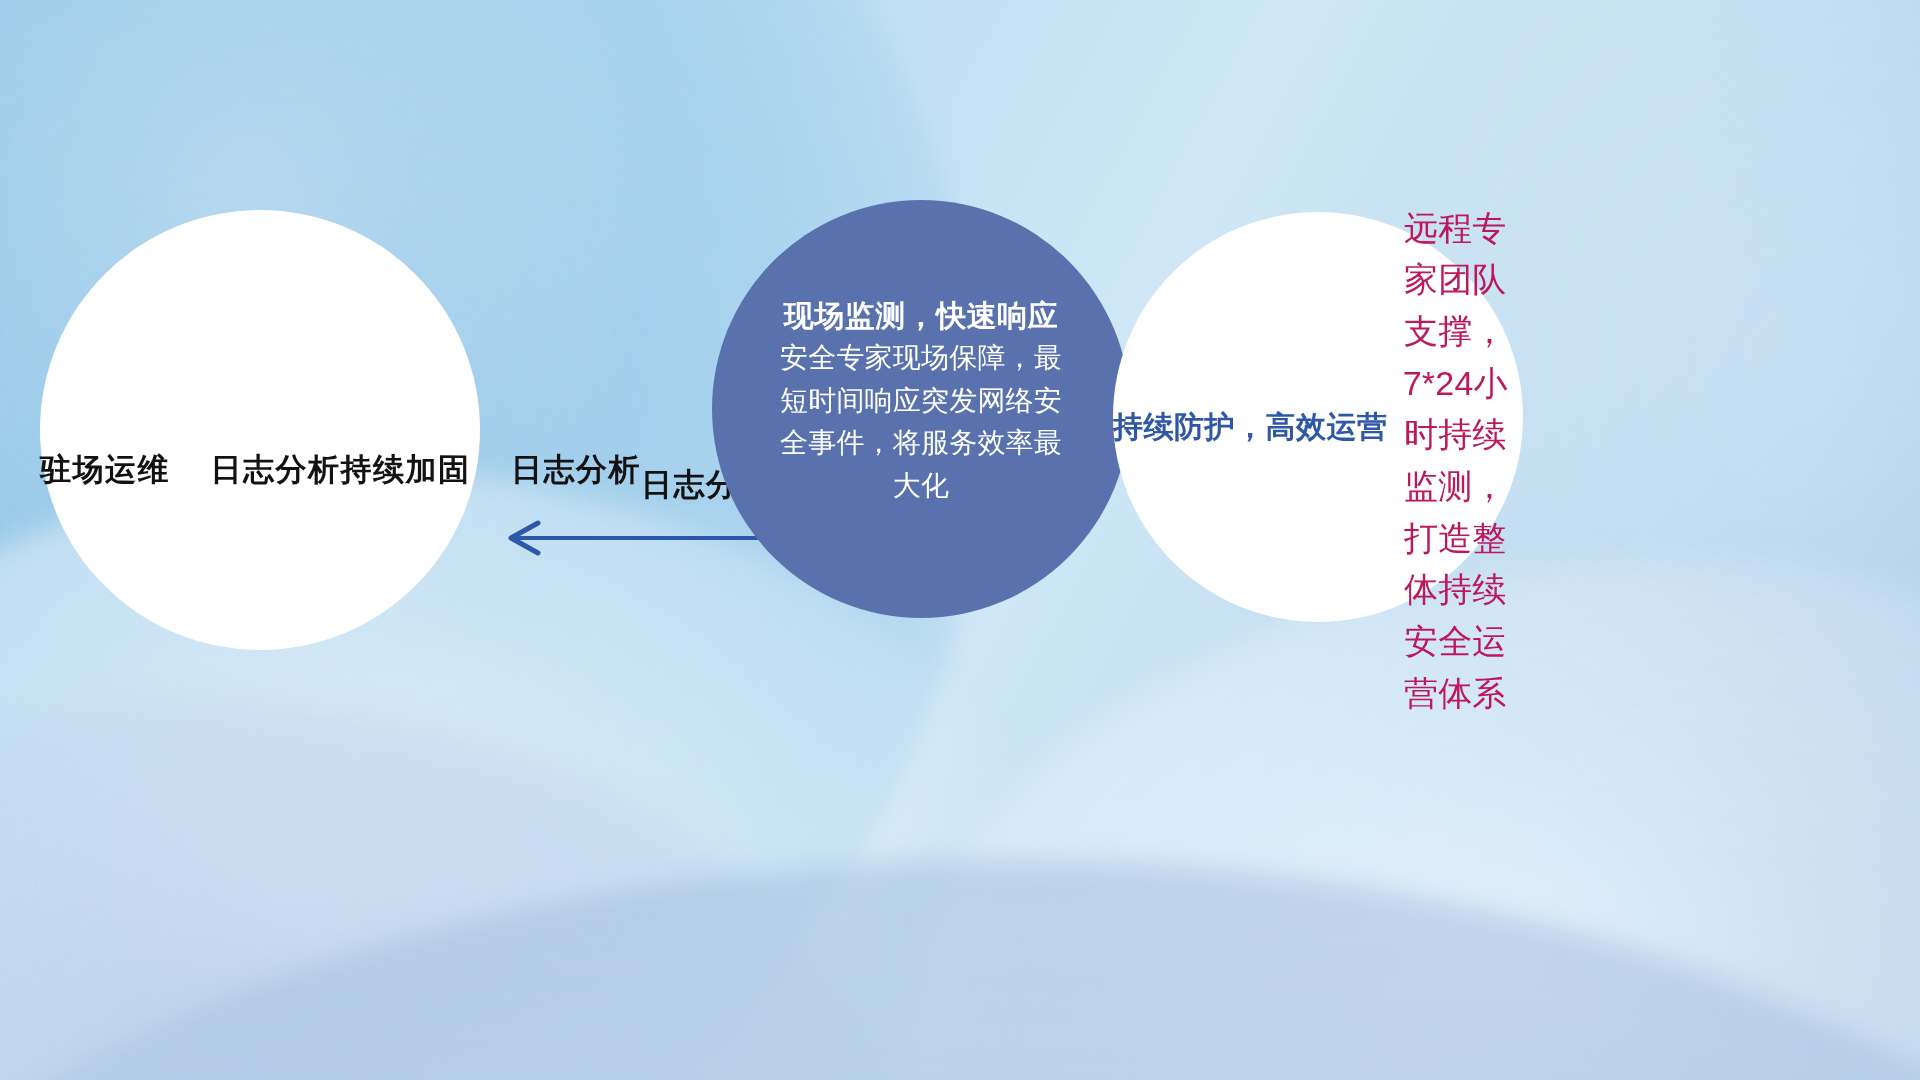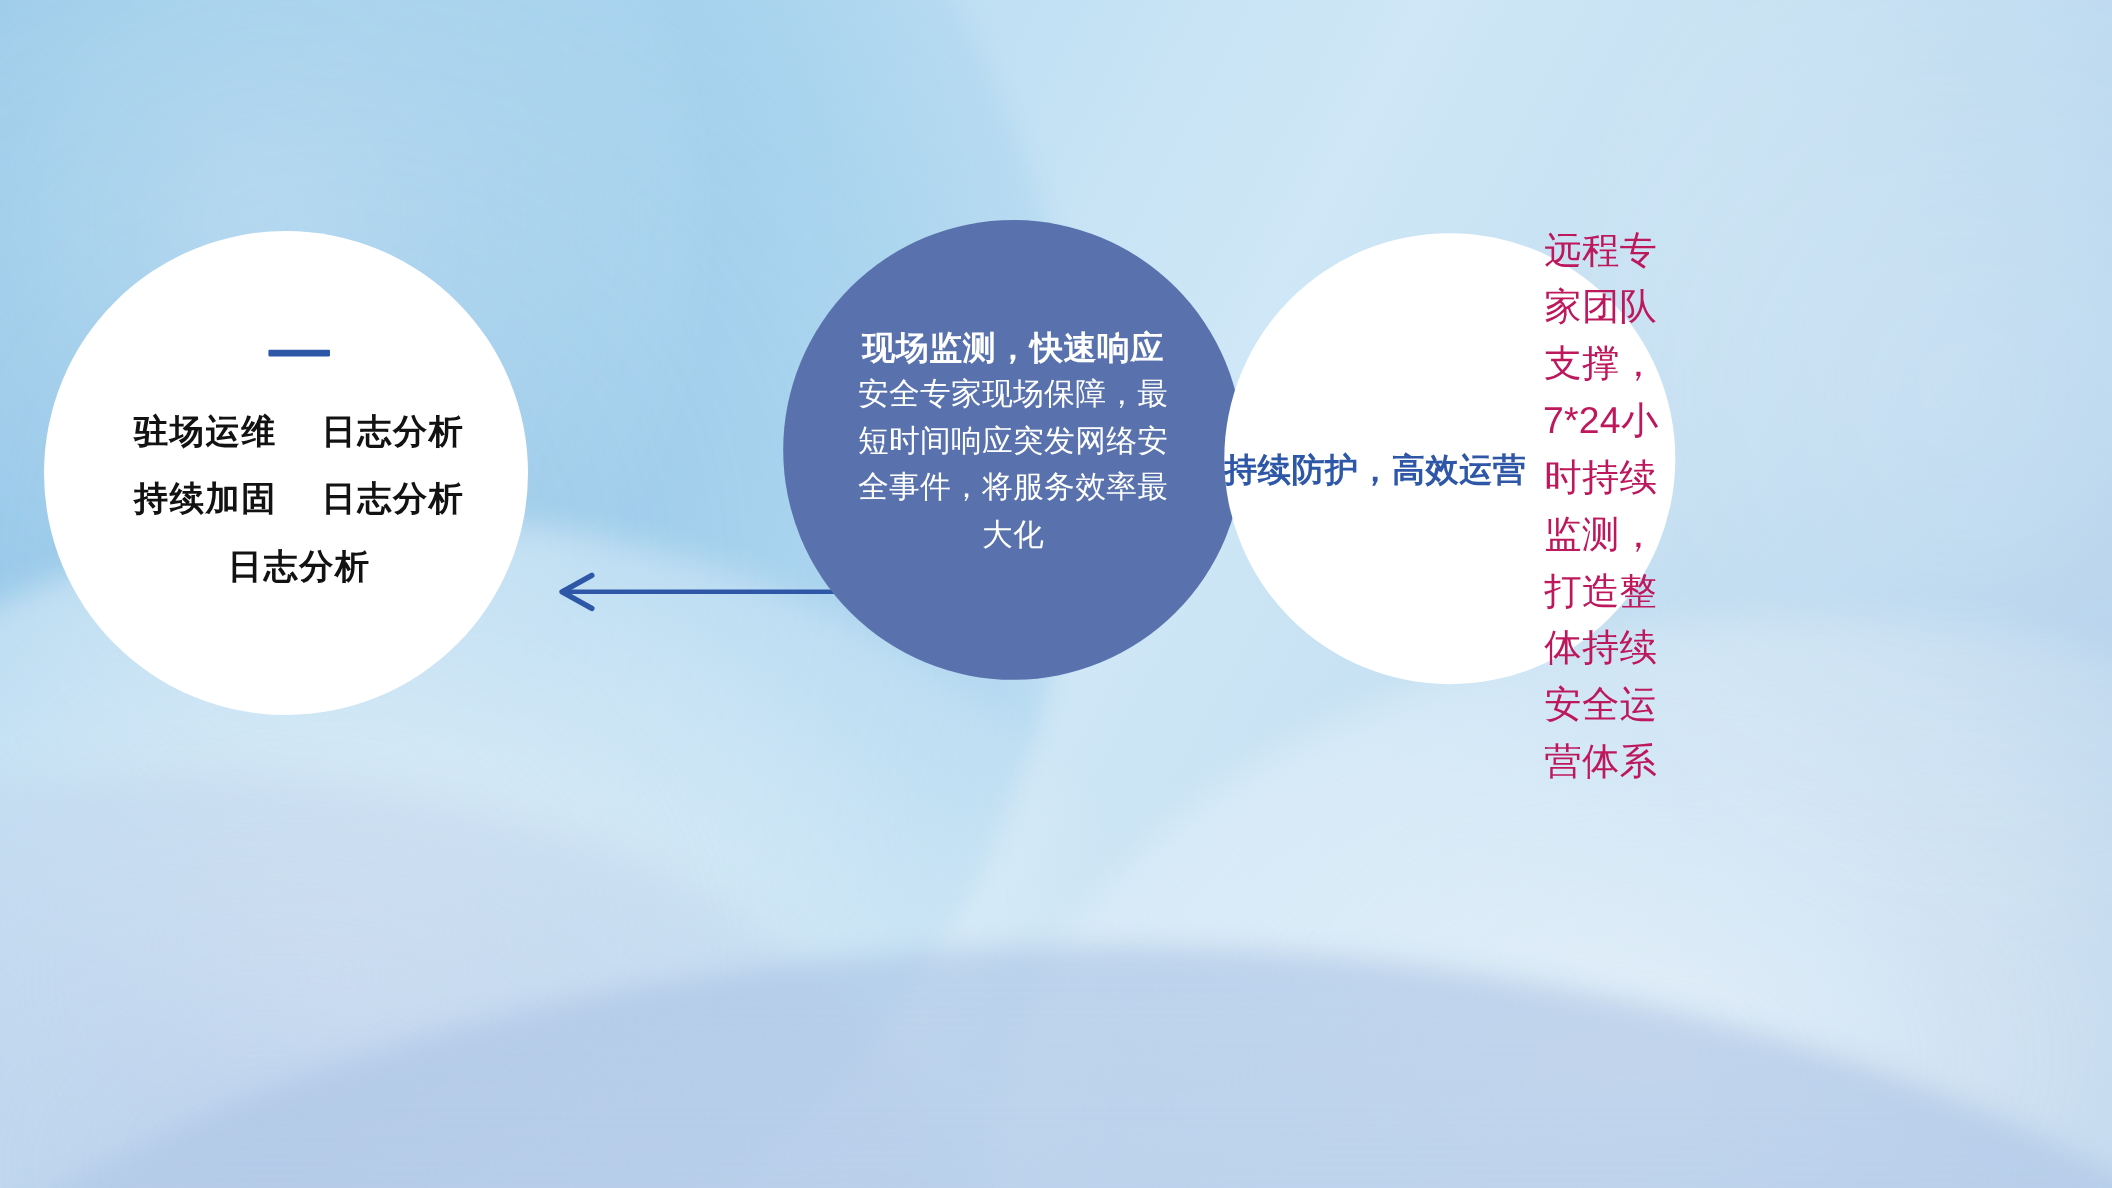--- a/index.html
+++ b/index.html
@@ -146,26 +146,26 @@
   #circle-right {
     left: 1113px;
     top: 212px;
     width: 410px;
     height: 410px;
   }
 
   
   #left-content {
     position: absolute;
-    left: 12px;
+    left: 0;
     top: 0;
     width: 440px;
     height: 440px;
     display: flex;
-    flex-direction: column;
+    flex-direction: row;
     align-items: center;
     justify-content: flex-start;
     padding-top: 108px;
     box-sizing: border-box;
   }
   #left-dash {
     width: 56px;
     height: 6px;
     background: #2f57a7;
     border-radius: 1px;

